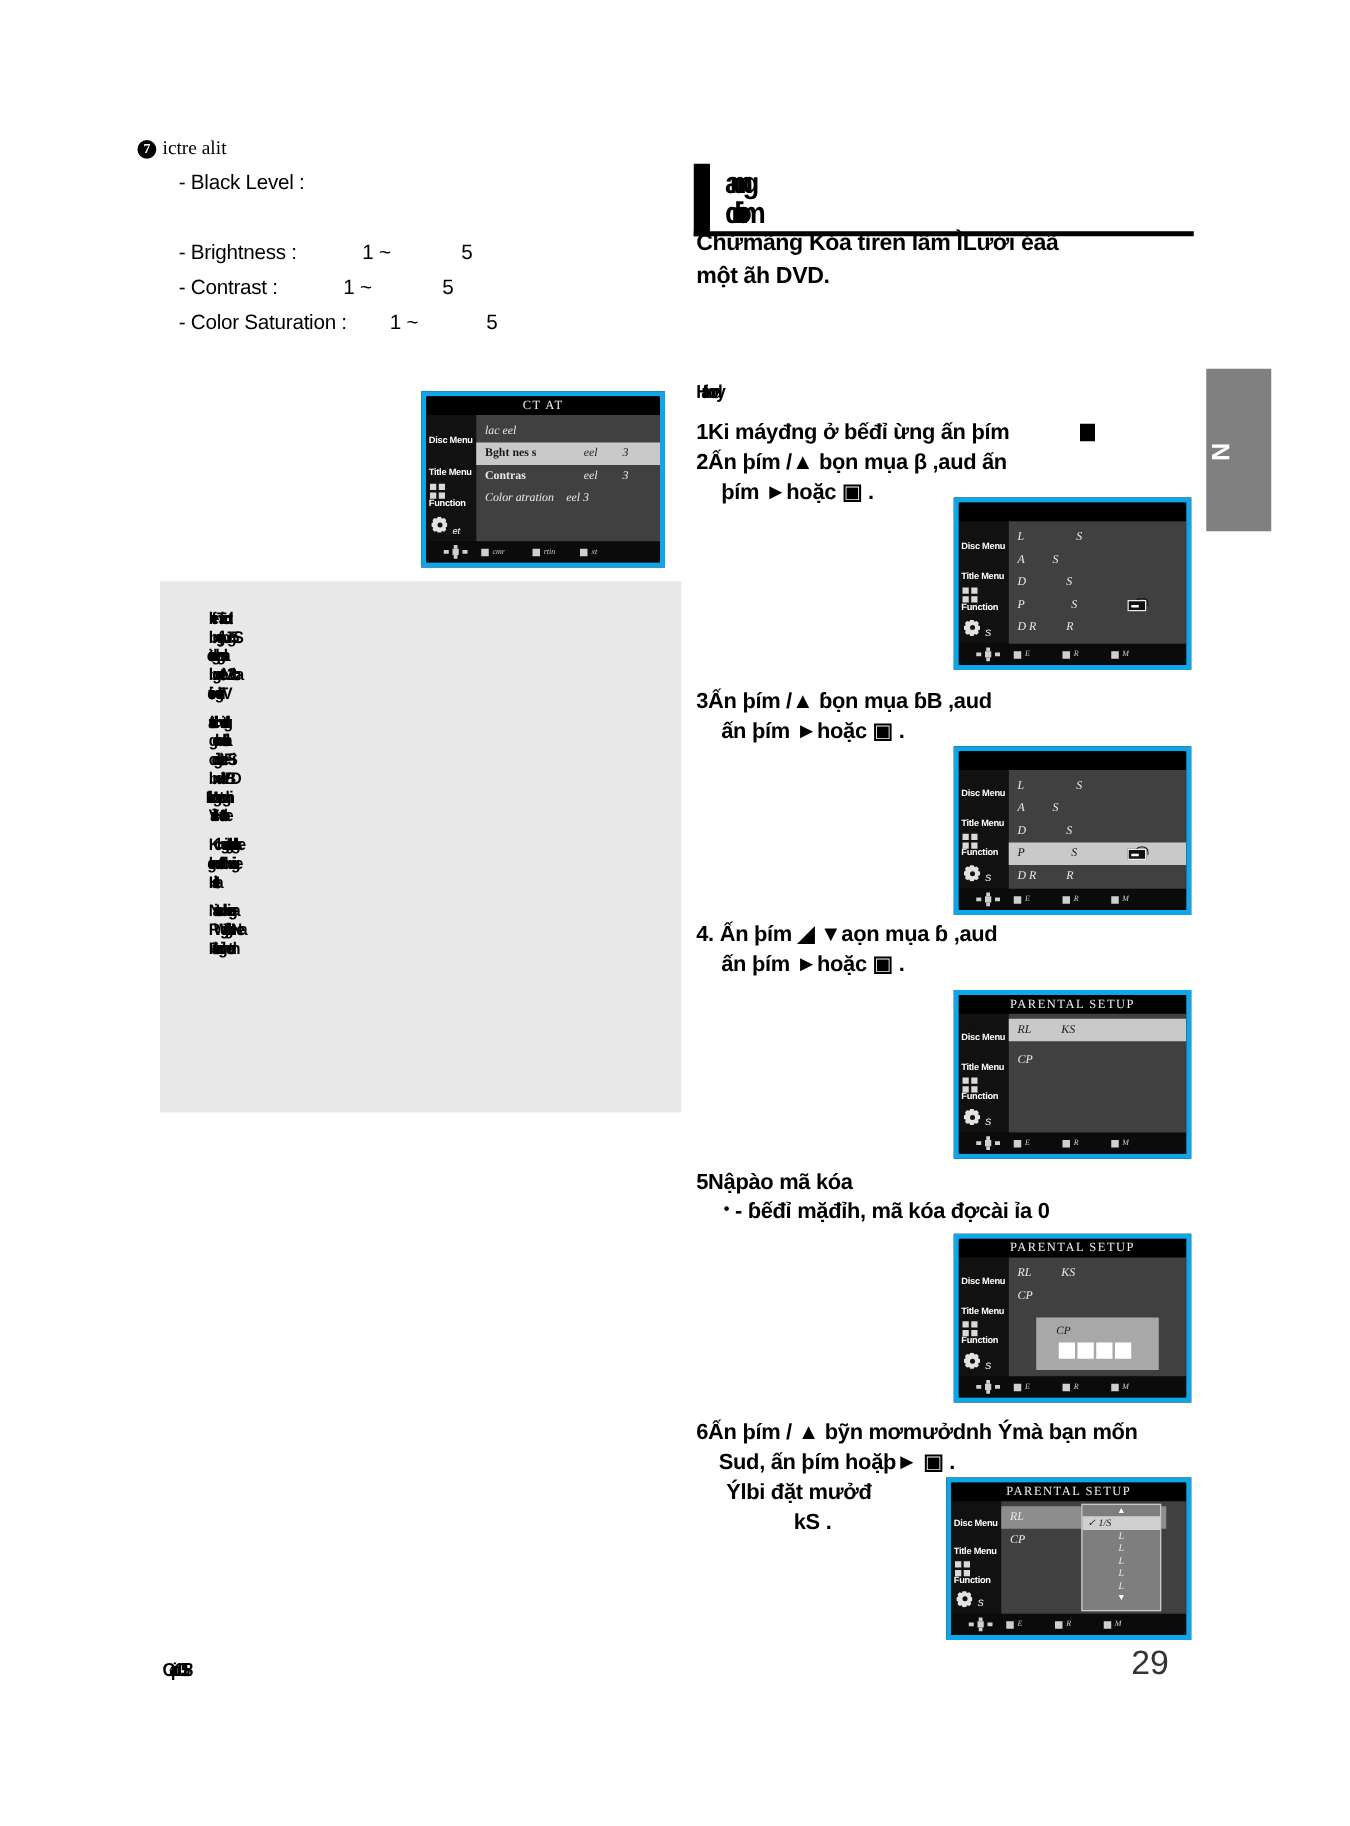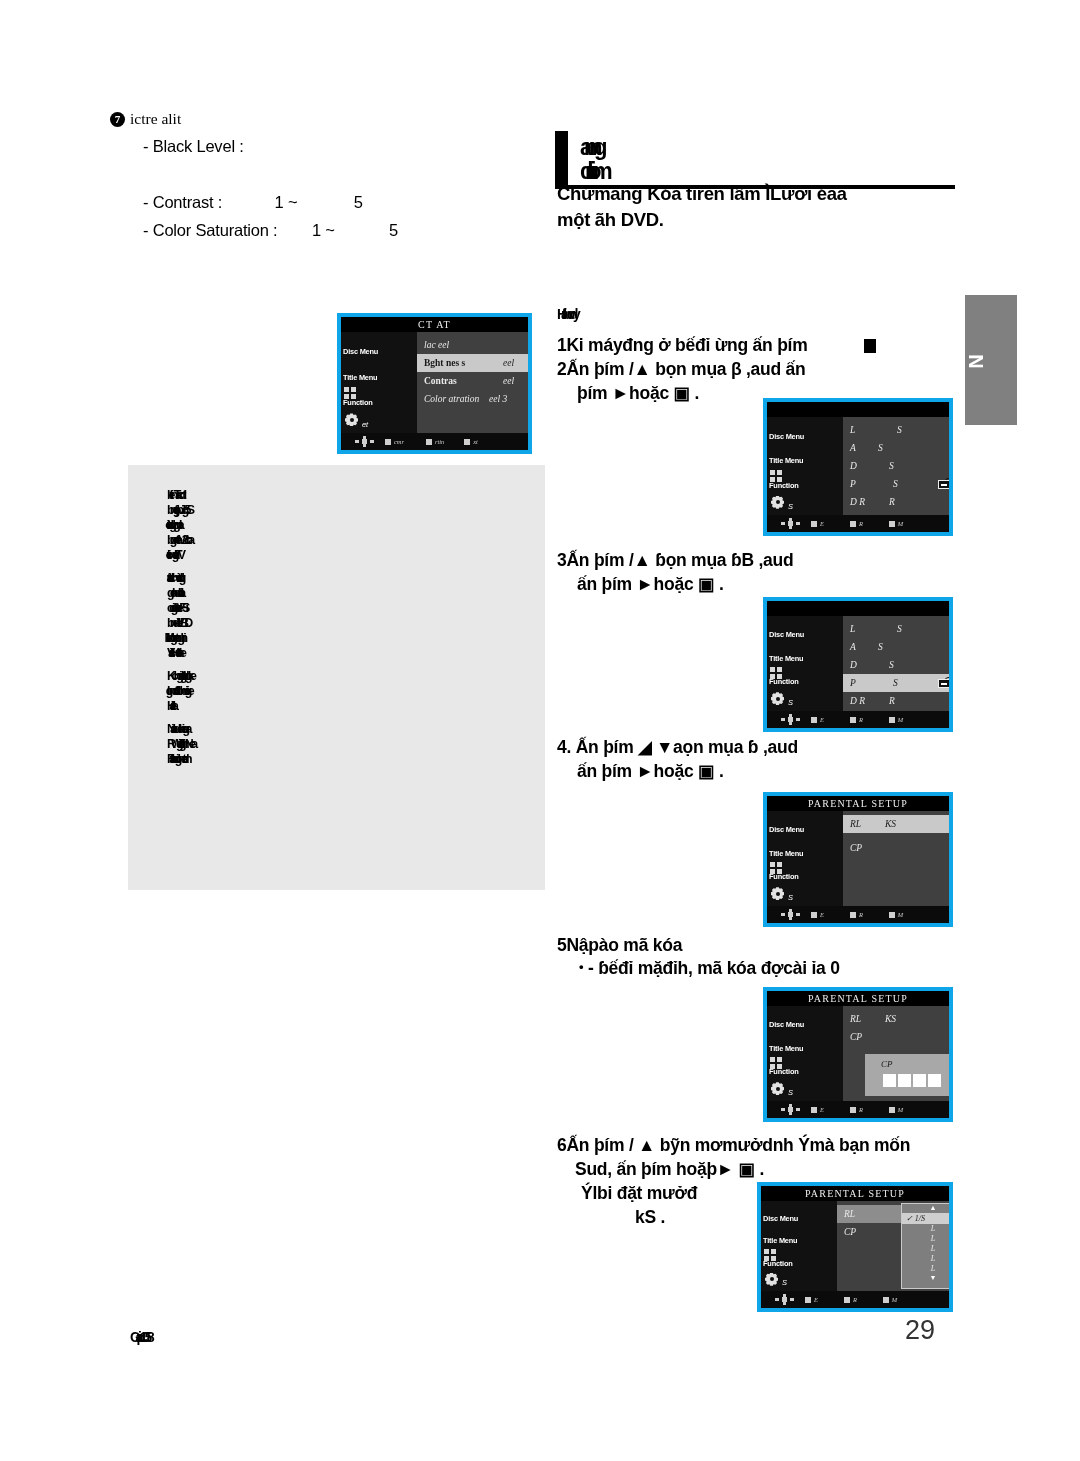--- a/index.html
+++ b/index.html
@@ -50,21 +50,21 @@
     color:#e8e8e8;
     overflow:hidden;
   }
   .osd-title{
     height:15px;line-height:15px;text-align:center;
     font-size:10px;letter-spacing:1.2px;
     background:#000;color:#efefef;font-style:normal;
   }
   .osd-body{display:flex;height:calc(100% - 15px - 17px);}
   .osd-side{
-    width:76px;background:#111;flex:none;
+    width:40px;background:#111;flex:none;
     display:flex;flex-direction:column;justify-content:space-between;
   }
   .osd-sb{
     height:25%;display:flex;align-items:center;
     padding-left:3px;position:relative;
   }
   .sb-ico{
     width:17px;height:16px;flex:none;margin-right:2px;position:relative;
   }
   .sb-lbl{
@@ -219,20 +219,25 @@
     <div class="pic-head">
       <span class="bullet-num">7</span><span>ictre alit</span>
     </div>
 
     <div class="sub-line">
       <span>- Black Level :</span>
     </div>
 
     <div class="gap-blank"></div>
 
+    <div class="sub-line">
+      <span>- Brightness :</span>
+      <span class="val" style="margin-left:48px">1 ~</span>
+      <span class="val" style="margin-left:52px">5</span>
+    </div>
 
     <div class="sub-line">
       <span>- Contrast :</span>
       <span class="val" style="margin-left:48px">1 ~</span>
       <span class="val" style="margin-left:52px">5</span>
     </div>
 
     <div class="sub-line">
       <span>- Color Saturation :</span>
       <span class="val" style="margin-left:30px">1 ~</span>

